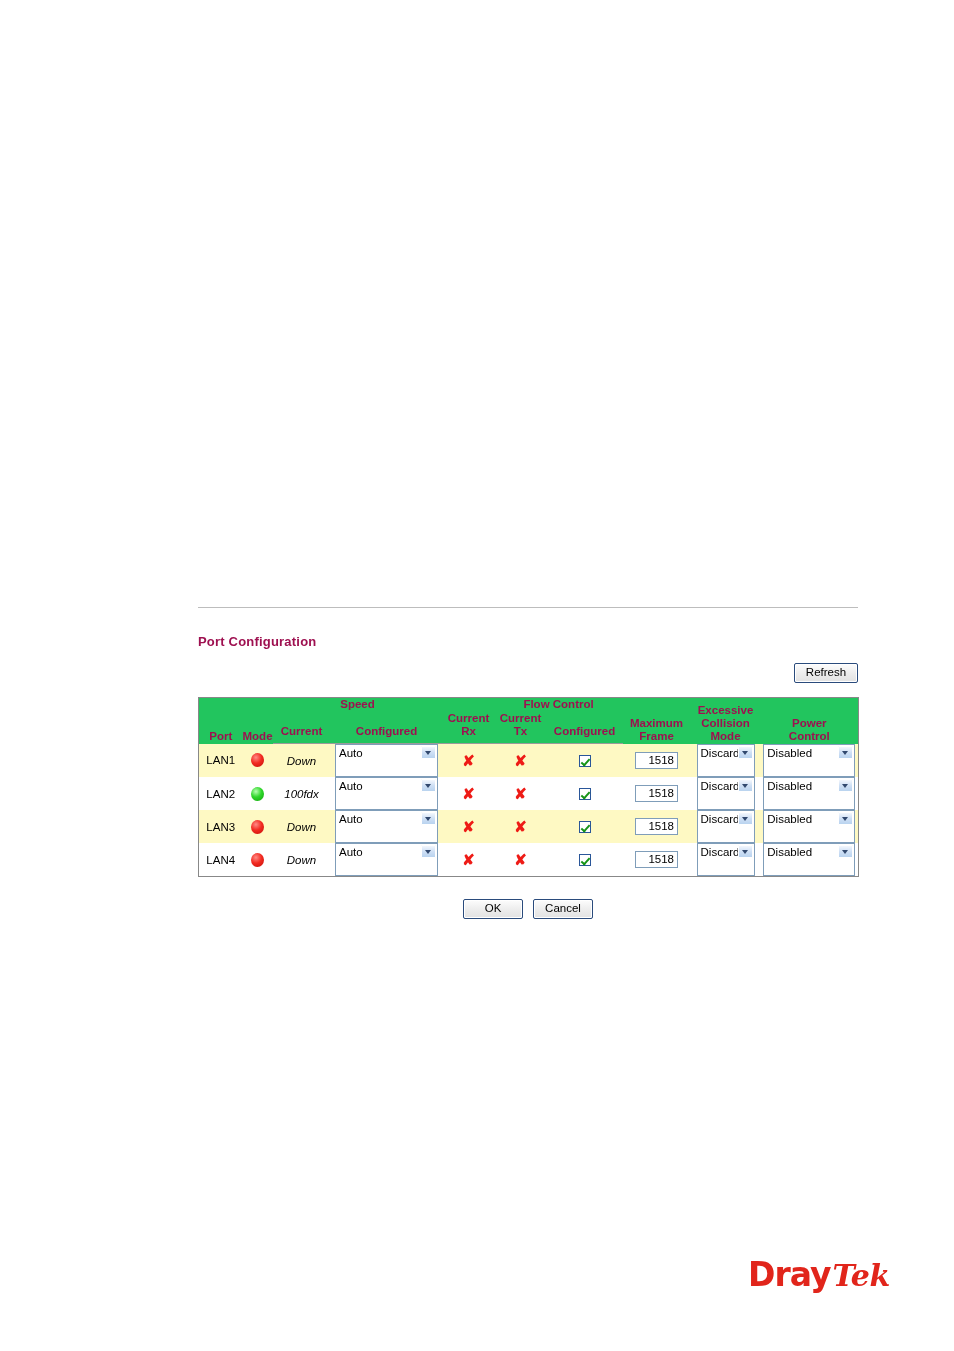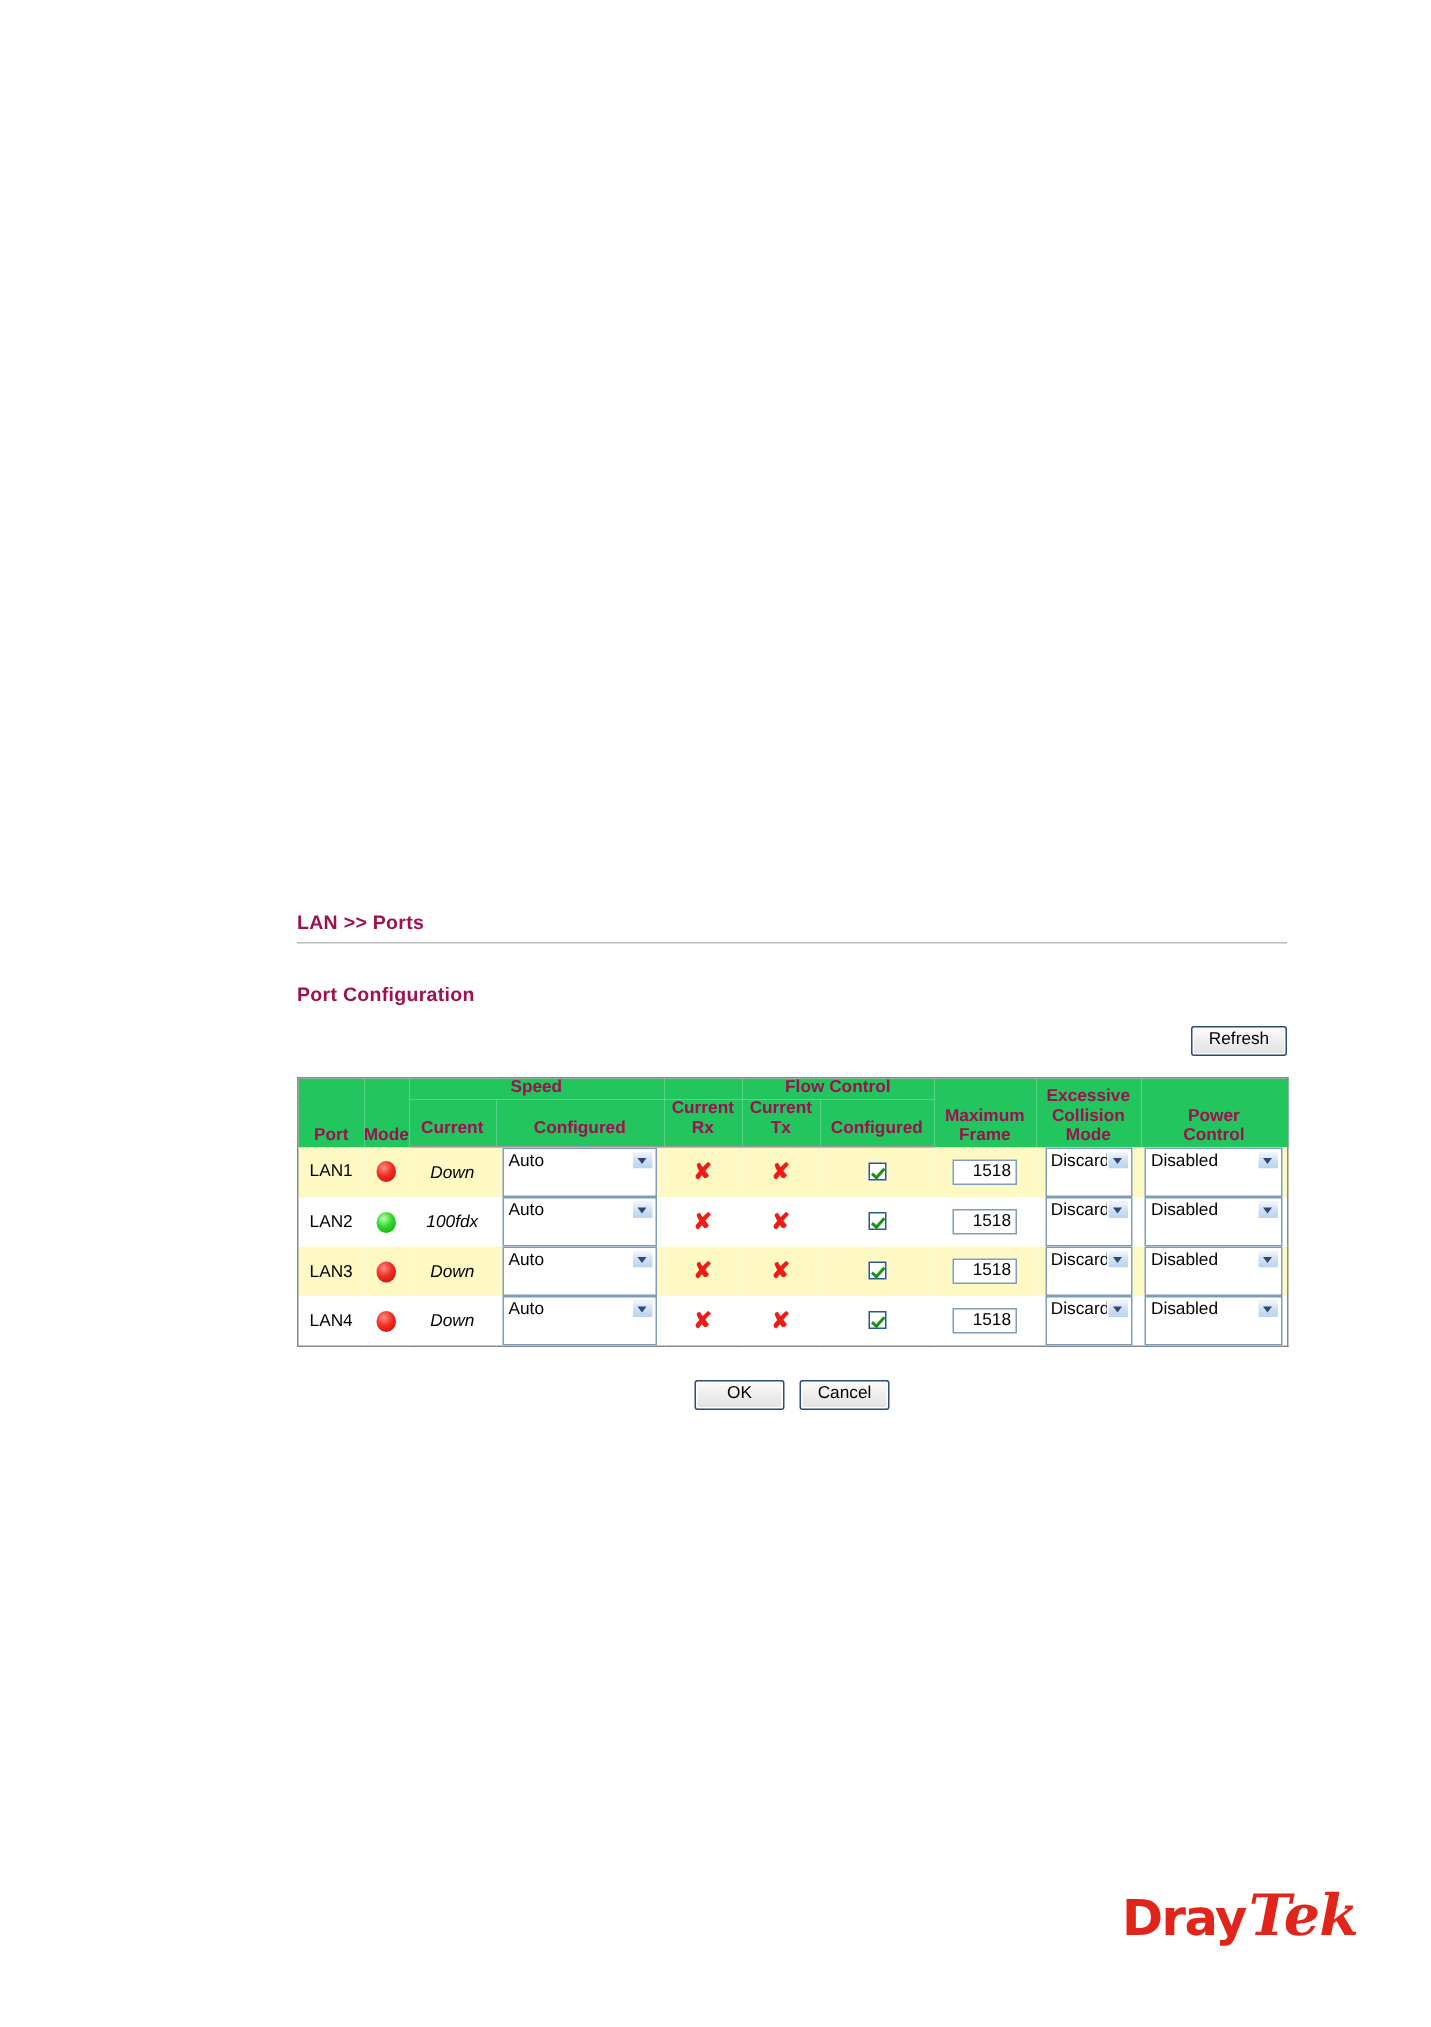--- a/index.html
+++ b/index.html
@@ -245,32 +245,31 @@
     font-family: "DejaVu Sans", sans-serif;
     font-weight: bold;
     font-size: 33px;
     color: #e1251b;
     letter-spacing: -1px;
   }
   #logo .tek {
     font-family: "DejaVu Serif", serif;
     font-weight: bold;
     font-style: italic;
-    font-size: 38px;
+    font-size: 30px;
     color: #e1251b;
     letter-spacing: -0.5px;
     margin-left: 2px;
   }
 </style>
 </head>
 <body>
 
 <div id="page-wrap">
 
-  <div class="breadcrumb">LAN &gt;&gt; Ports</div>
   <div class="title-rule"></div>
 
   <div class="section-title">Port Configuration</div>
 
   <div class="refresh-row">
     <div class="btn" id="refresh-btn">Refresh</div>
   </div>
 
   <table class="ports">
     <colgroup>

